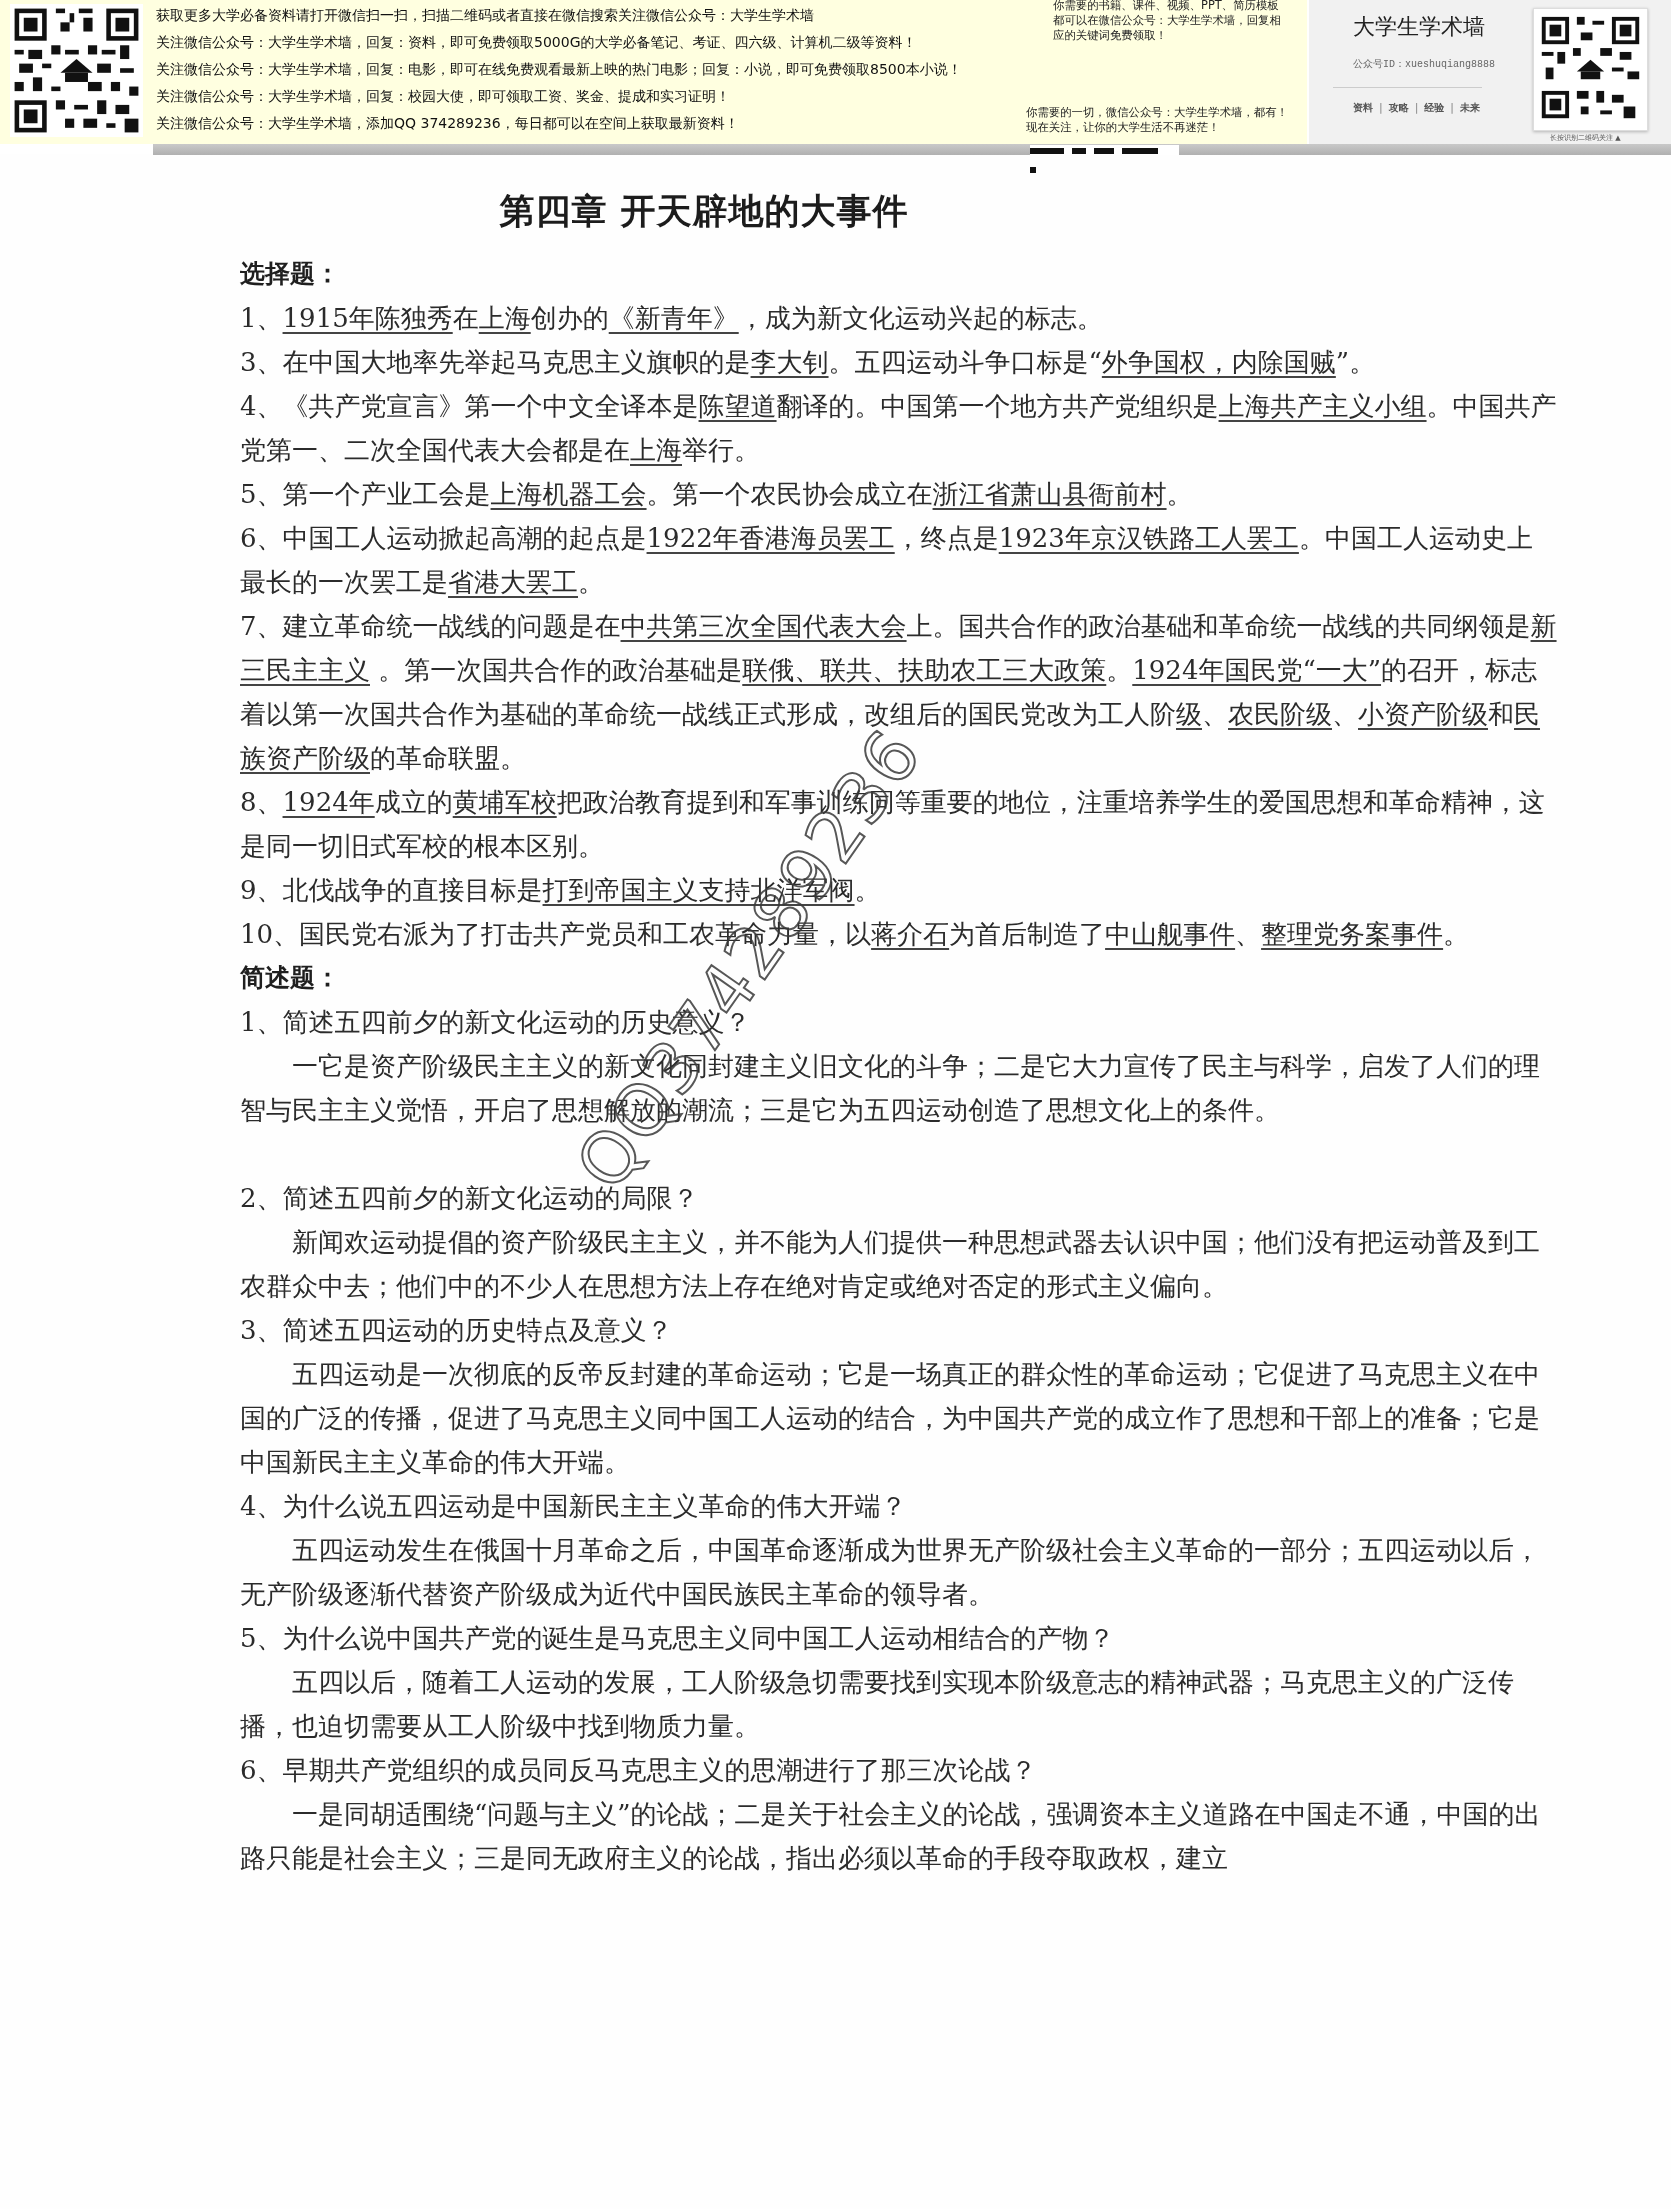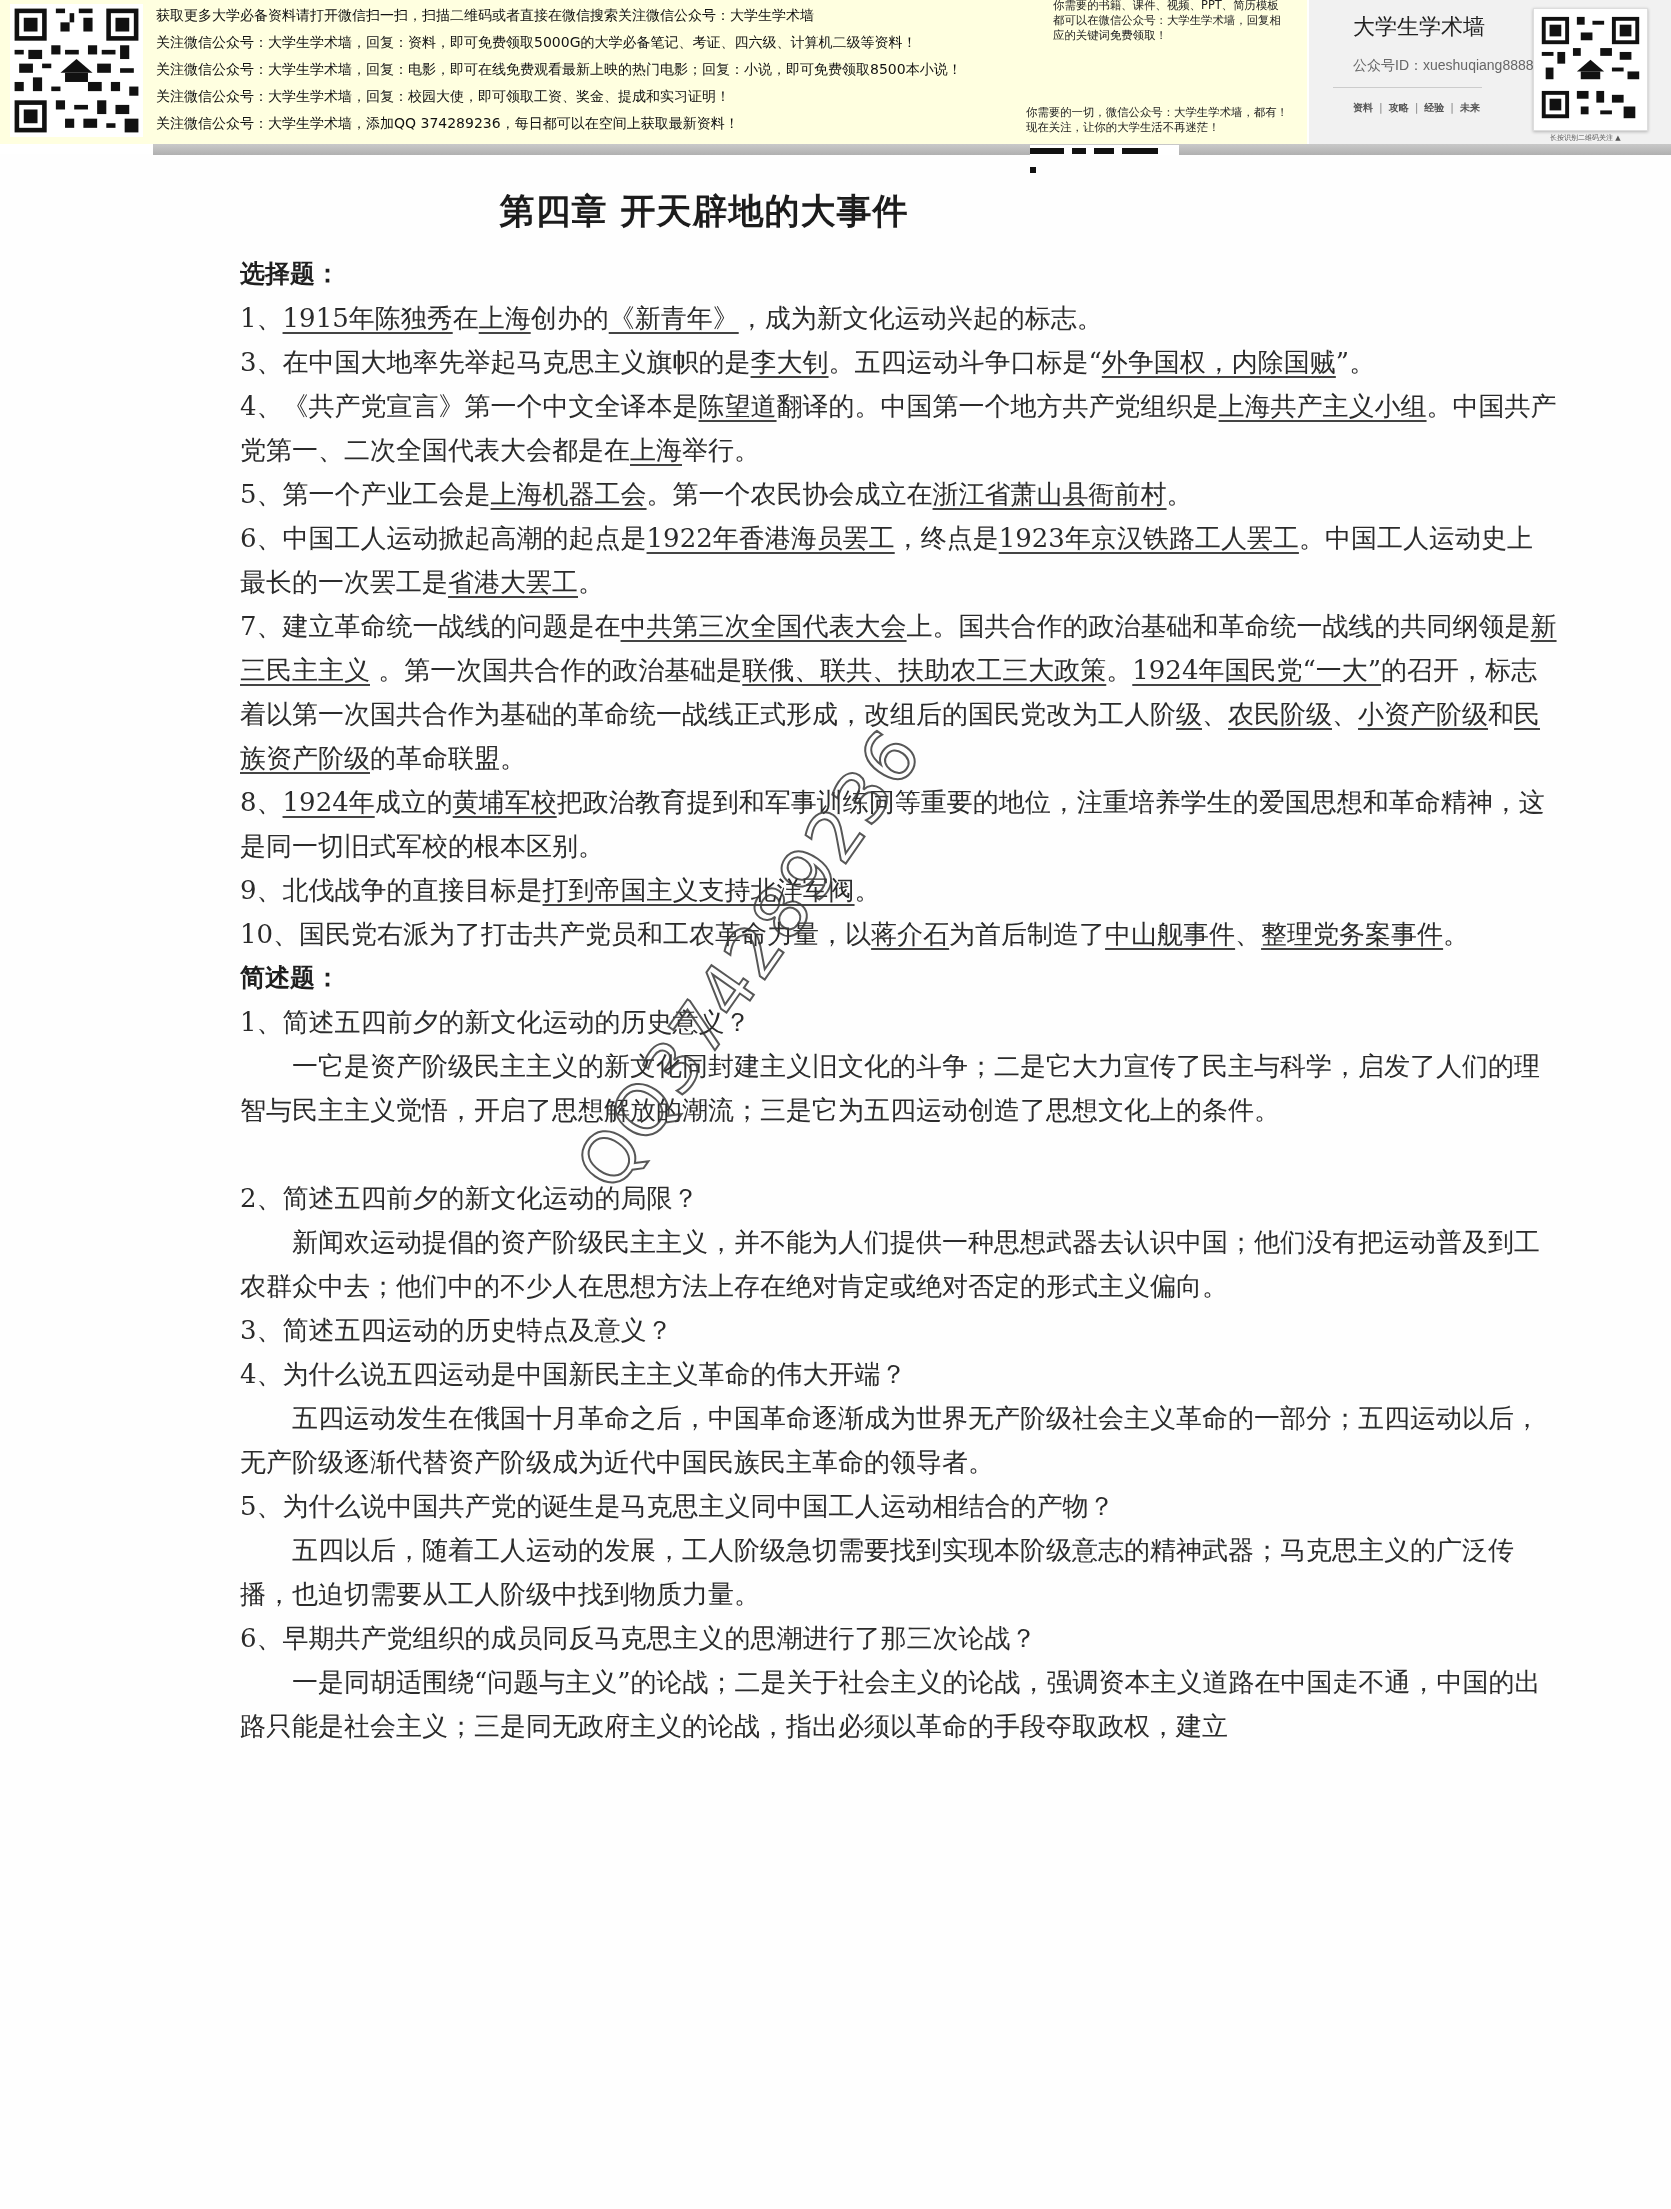--- a/index.html
+++ b/index.html
@@ -17,22 +17,22 @@
               color:#222; line-height:15px; white-space:nowrap; }
   .ad-top { left:1053px; top:-2px; }
   .ad-bot { left:1026px; top:105px; }
   .gray-bar { position:absolute; left:153px; top:144px; width:1518px; height:11px;
               background:linear-gradient(#c9c9c9,#b0b0b0); }
   .dark-seg { position:absolute; left:1030px; top:145px; width:149px; height:10px; background:#fff; }
   .dark-seg span { display:inline-block; height:6px; background:#111; margin-right:8px; vertical-align:top; margin-top:3px; }
   .card { position:absolute; left:1309px; top:0; width:362px; height:144px; background:#f1f1f1; }
   .card-title { position:absolute; left:44px; top:12px; font-family:"DejaVu Sans","Liberation Sans",sans-serif;
                 font-size:22px; color:#222; white-space:nowrap; }
-  .card-id { position:absolute; left:44px; top:57px; font-family:Liberation Sans, sans-serif;
-             font-size:14px; color:#666; white-space:nowrap; }
+  .card-id { position:absolute; left:44px; top:57px; font-family:Liberation Mono, monospace;
+             font-size:10px; color:#666; white-space:nowrap; }
   .card-divider { position:absolute; left:24px; top:87px; width:149px; height:1px; background:#ccc; }
   .card-links { position:absolute; left:44px; top:101px; font-family:"DejaVu Sans","Liberation Sans",sans-serif;
                 font-size:10px; color:#555; white-space:nowrap;font-weight:bold; }
   .card-links span.sep { margin:0 6px; color:#999; }
   .qr-right { left:1533px; top:8px; width:113px; height:121px; border:1px solid #ddd; box-shadow:0 1px 3px rgba(0,0,0,.25); }
   .card-caption { position:absolute; left:1550px; top:133px; font-family:"DejaVu Sans","Liberation Sans",sans-serif;
                   font-size:7px; color:#555; white-space:nowrap; }
   
   .doc-title { position:absolute; left:0; width:1408px; top:188px; text-align:center;
                font-family:"DejaVu Sans","Liberation Sans",sans-serif; font-weight:bold; font-size:35px; color:#1c1c1c; letter-spacing:1px; }
@@ -181,20 +181,21 @@
       <div class="p">10、国民党右派为了打击共产党员和工农革命力量，以<u>蒋介石</u>为首后制造了<u>中山舰事件</u>、<u>整理党务案事件</u>。</div>
     </div>
   <div class="section-head">简述题：</div>
   <div id="short-list">
       <div class="p">1、简述五四前夕的新文化运动的历史意义？</div>
       <div class="p indent">一它是资产阶级民主主义的新文化同封建主义旧文化的斗争；二是它大力宣传了民主与科学，启发了人们的理智与民主主义觉悟，开启了思想解放的潮流；三是它为五四运动创造了思想文化上的条件。</div>
       <div class="gap"></div>
       <div class="p">2、简述五四前夕的新文化运动的局限？</div>
       <div class="p indent">新闻欢运动提倡的资产阶级民主主义，并不能为人们提供一种思想武器去认识中国；他们没有把运动普及到工农群众中去；他们中的不少人在思想方法上存在绝对肯定或绝对否定的形式主义偏向。</div>
       <div class="p">3、简述五四运动的历史特点及意义？</div>
+      <div class="p indent">五四运动是一次彻底的反帝反封建的革命运动；它是一场真正的群众性的革命运动；它促进了马克思主义在中国的广泛的传播，促进了马克思主义同中国工人运动的结合，为中国共产党的成立作了思想和干部上的准备；它是中国新民主主义革命的伟大开端。</div>
       <div class="p">4、为什么说五四运动是中国新民主主义革命的伟大开端？</div>
       <div class="p indent">五四运动发生在俄国十月革命之后，中国革命逐渐成为世界无产阶级社会主义革命的一部分；五四运动以后，无产阶级逐渐代替资产阶级成为近代中国民族民主革命的领导者。</div>
       <div class="p">5、为什么说中国共产党的诞生是马克思主义同中国工人运动相结合的产物？</div>
       <div class="p indent">五四以后，随着工人运动的发展，工人阶级急切需要找到实现本阶级意志的精神武器；马克思主义的广泛传播，也迫切需要从工人阶级中找到物质力量。</div>
       <div class="p">6、早期共产党组织的成员同反马克思主义的思潮进行了那三次论战？</div>
       <div class="p indent">一是同胡适围绕“问题与主义”的论战；二是关于社会主义的论战，强调资本主义道路在中国走不通，中国的出路只能是社会主义；三是同无政府主义的论战，指出必须以革命的手段夺取政权，建立</div>
     </div>
 </div>
 
 <div class="watermark">QQ374289236</div>

